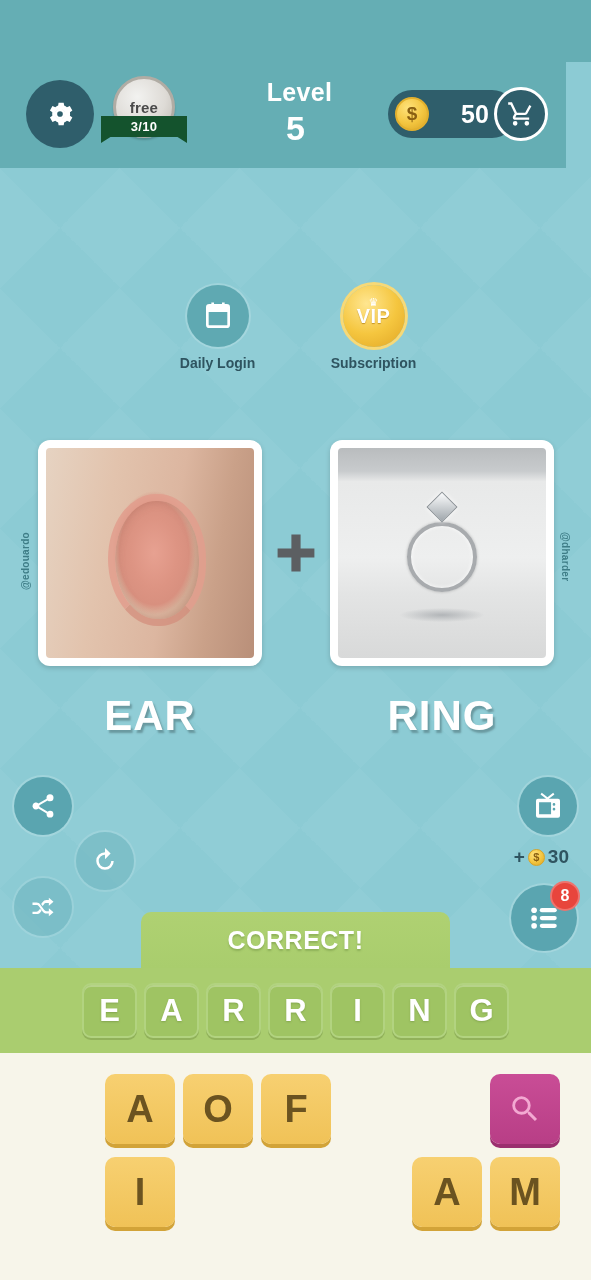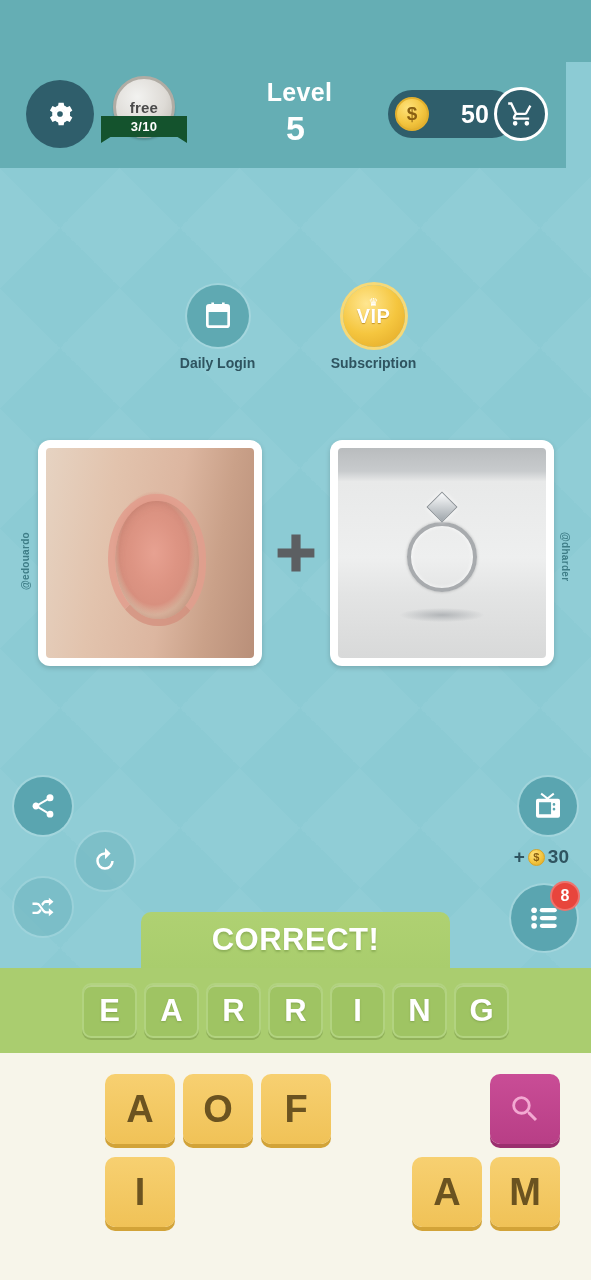--- a/index.html
+++ b/index.html
@@ -230,21 +230,21 @@
     display:flex; align-items:center; justify-content:center;
     font-size:16px; font-weight:700; color:#fff;
   }
 
   
   .correct-banner{
     position:absolute; top:912px; left:141px; width:309px; height:56px;
     background:linear-gradient(180deg,#afd172 0%,#a9cd6d 100%);
     border-radius:10px 10px 0 0;
     display:flex; align-items:center; justify-content:center;
-    font-size:31px; font-weight:800; color:#fff; letter-spacing:.5px;
+    font-size:25px; font-weight:800; color:#fff; letter-spacing:.5px;
     text-shadow:0 2px 2px rgba(90,120,50,.35);
   }
 
   
   .answer-strip{
     position:absolute; top:968px; left:0; width:591px; height:85px;
     background:#aacd6f;
     display:flex; align-items:center; justify-content:center; gap:7px;
   }
   .ans-tile{
@@ -363,20 +363,24 @@
       <div class="photo photo-ring">
         <div class="ring-shape"></div>
         <div class="ring-gem"></div>
         <div class="ring-shadow"></div>
       </div>
     </div>
 
     <div class="credit right-credit">@dharder</div>
   </div>
 
+  <div class="words">
+    <div class="word left">EAR</div>
+    <div class="word right">RING</div>
+  </div>
 
   <div class="act solid share-btn">
     <svg width="28" height="28" viewBox="0 0 24 24">
       <path fill="#ffffff" d="M18 16.1c-.76 0-1.44.3-1.96.77L8.9 12.7c.05-.23.1-.46.1-.7s-.05-.47-.1-.7l7.05-4.11c.54.5 1.25.81 2.05.81a3 3 0 1 0-3-3c0 .24.05.47.1.7L8.05 9.81A3 3 0 1 0 6 15c.8 0 1.51-.31 2.05-.81l7.12 4.16c-.05.21-.08.43-.08.65a2.92 2.92 0 1 0 2.91-2.9z"></path>
     </svg>
   </div>
 
   <div class="act ghost refresh-btn">
     <svg width="30" height="30" viewBox="0 0 24 24">
       <path fill="#ffffff" d="M12 5V1.5L16.5 6 12 10.5V7a5 5 0 1 0 5 5h2a7 7 0 1 1-7-7z"></path>

